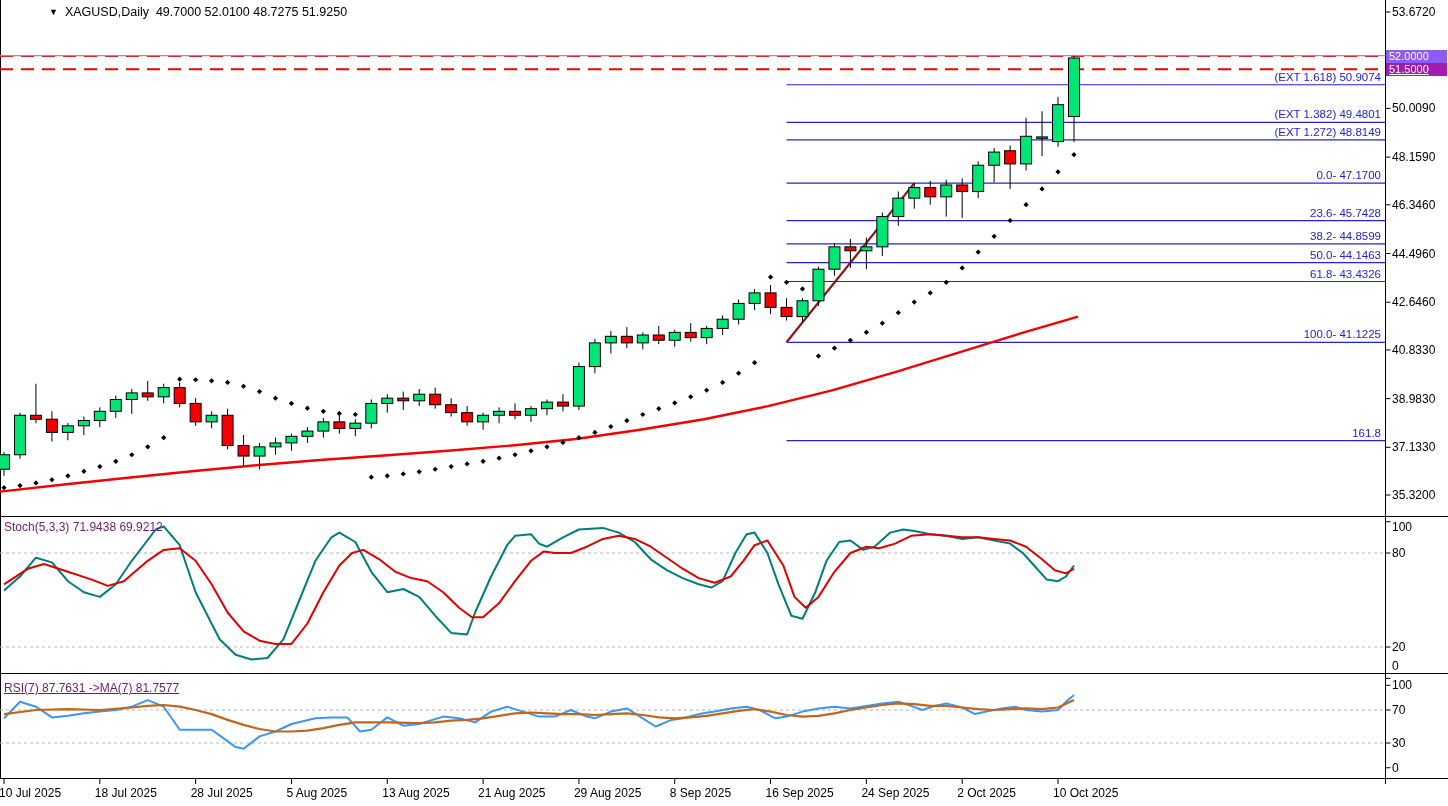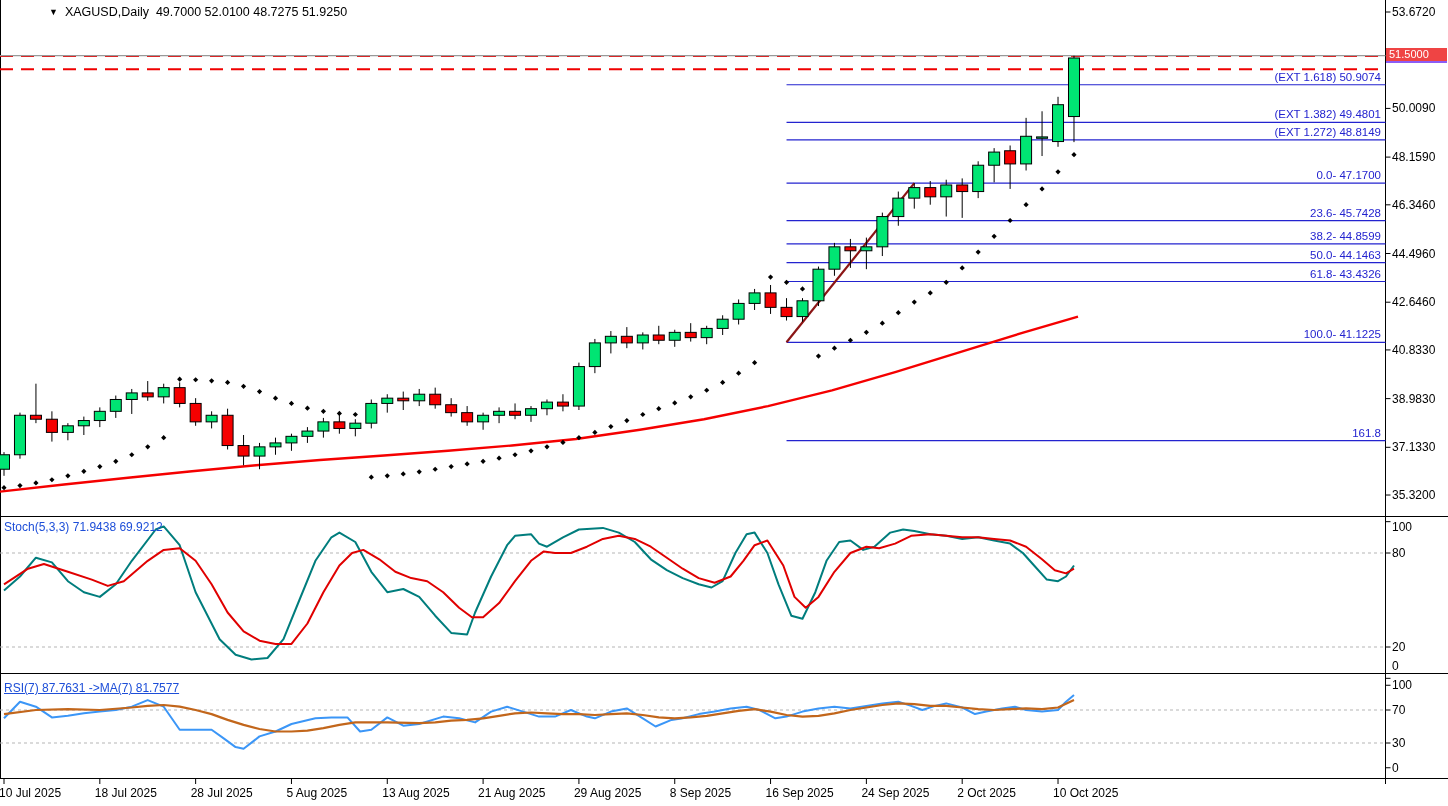--- a/index.html
+++ b/index.html
@@ -1,21 +1,21 @@
 <!DOCTYPE html>
 <html><head>
 <meta charset="utf-8">
 <style>
   html,body{margin:0;padding:0;background:#fff;}
   #app{position:relative;width:1448px;height:806px;background:#ffffff;overflow:hidden;
        font-family:"Liberation Sans",sans-serif;}
   #chart-svg{position:absolute;left:0;top:0;}
   .title-bar{position:absolute;left:5px;top:5px;font-size:12.5px;color:#000;white-space:nowrap;margin-left:44px;}
   .title-bar .arrow{font-size:9px;vertical-align:1px;margin-right:7px;}
-  .panel-label{position:absolute;left:4px;font-size:12px;color:#1d4ed8;white-space:nowrap;}
+  .panel-label{position:absolute;left:4px;font-size:12px;color:#701a75;white-space:nowrap;}
   #stoch-label{top:520px;}
   #rsi-label{top:681px;text-decoration:underline;}
   .price-badge{position:absolute;left:1386px;width:61px;height:13px;color:#fff;
        font-size:11px;line-height:13px;padding-left:3px;box-sizing:border-box;}
   svg text{font-family:"Liberation Sans",sans-serif;}
 </style>
 </head>
 <body>
 
 <div id="app">
@@ -338,14 +338,14 @@
         <line x1="962.2" y1="779" x2="962.2" y2="784" stroke="#000"></line>
         <text x="957.2" y="797" font-size="12px" fill="#000">2 Oct 2025</text>
         <line x1="1058.02" y1="779" x2="1058.02" y2="784" stroke="#000"></line>
         <text x="1053.02" y="797" font-size="12px" fill="#000">10 Oct 2025</text>
       </g>
     </svg>
   <div class="title-bar"><span class="arrow">▼</span><span>XAGUSD,Daily</span><span>&nbsp;&nbsp;</span><span>49.7000 52.0100 48.7275 51.9250</span></div>
   <div id="stoch-label" class="panel-label">Stoch(5,3,3) 71.9438 69.9212</div>
   <div id="rsi-label" class="panel-label">RSI(7) 87.7631  -&gt;MA(7) 81.7577</div>
 <div class="price-badge" style="top: 49.507px; background: #8b5cf6;">52.0000</div>
-    <div class="price-badge" style="top: 48px; background: #ef4444;">51.5000</div>
+    <div class="price-badge" style="top: 63px; background: #a21caf; text-decoration: underline;">51.5000</div>
   </div>
 
 </body></html>

